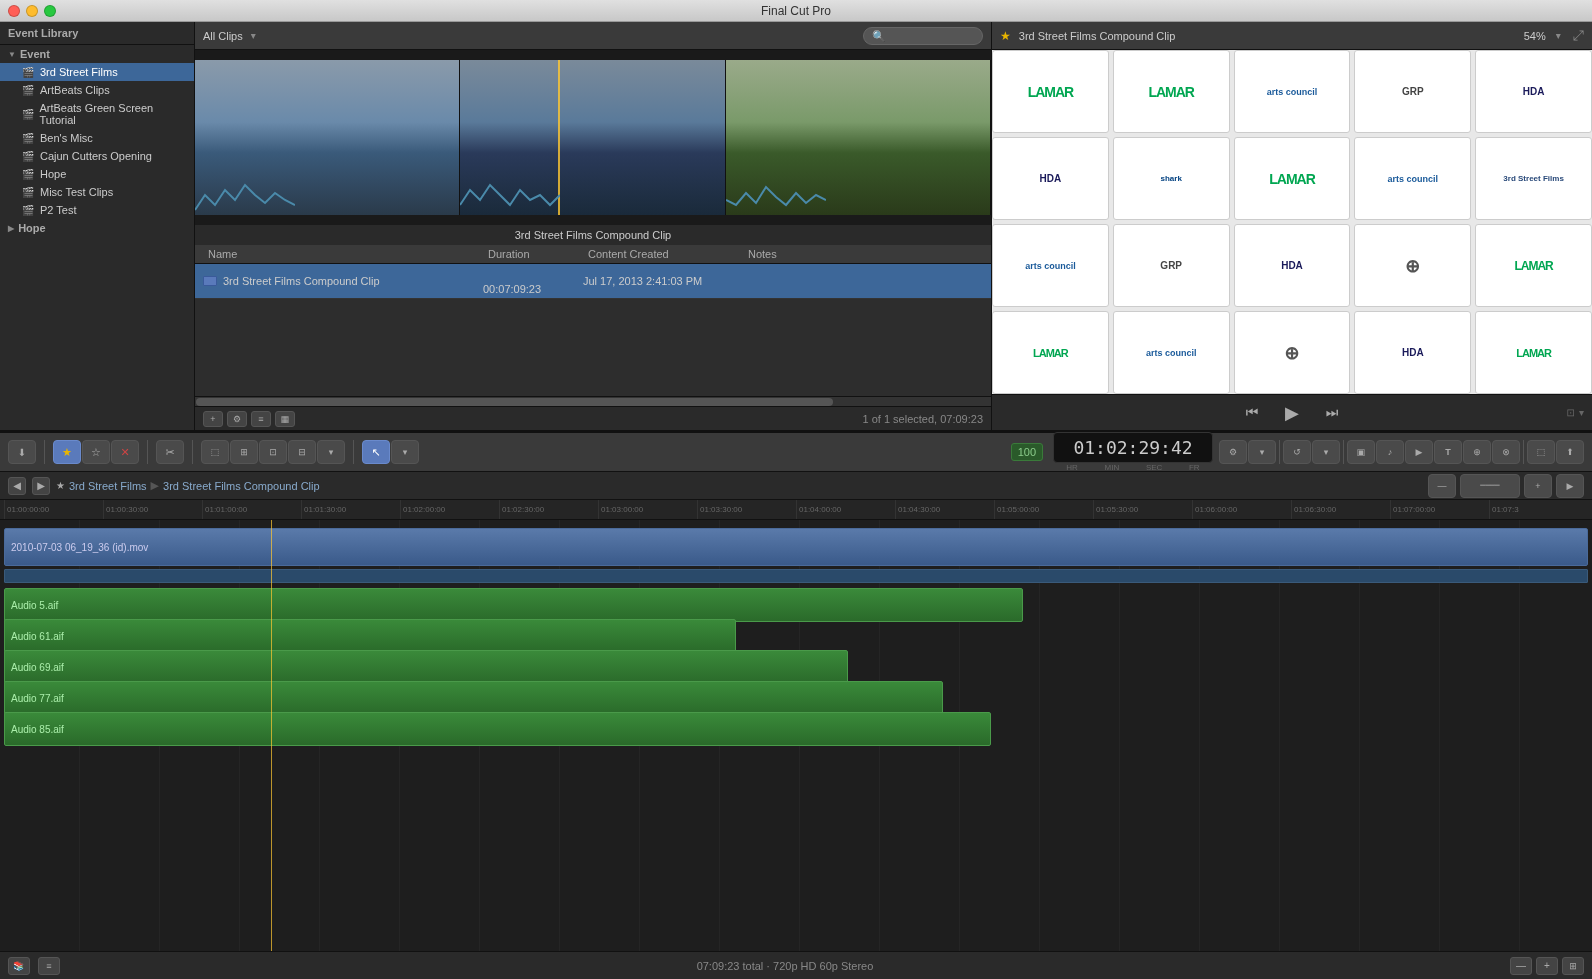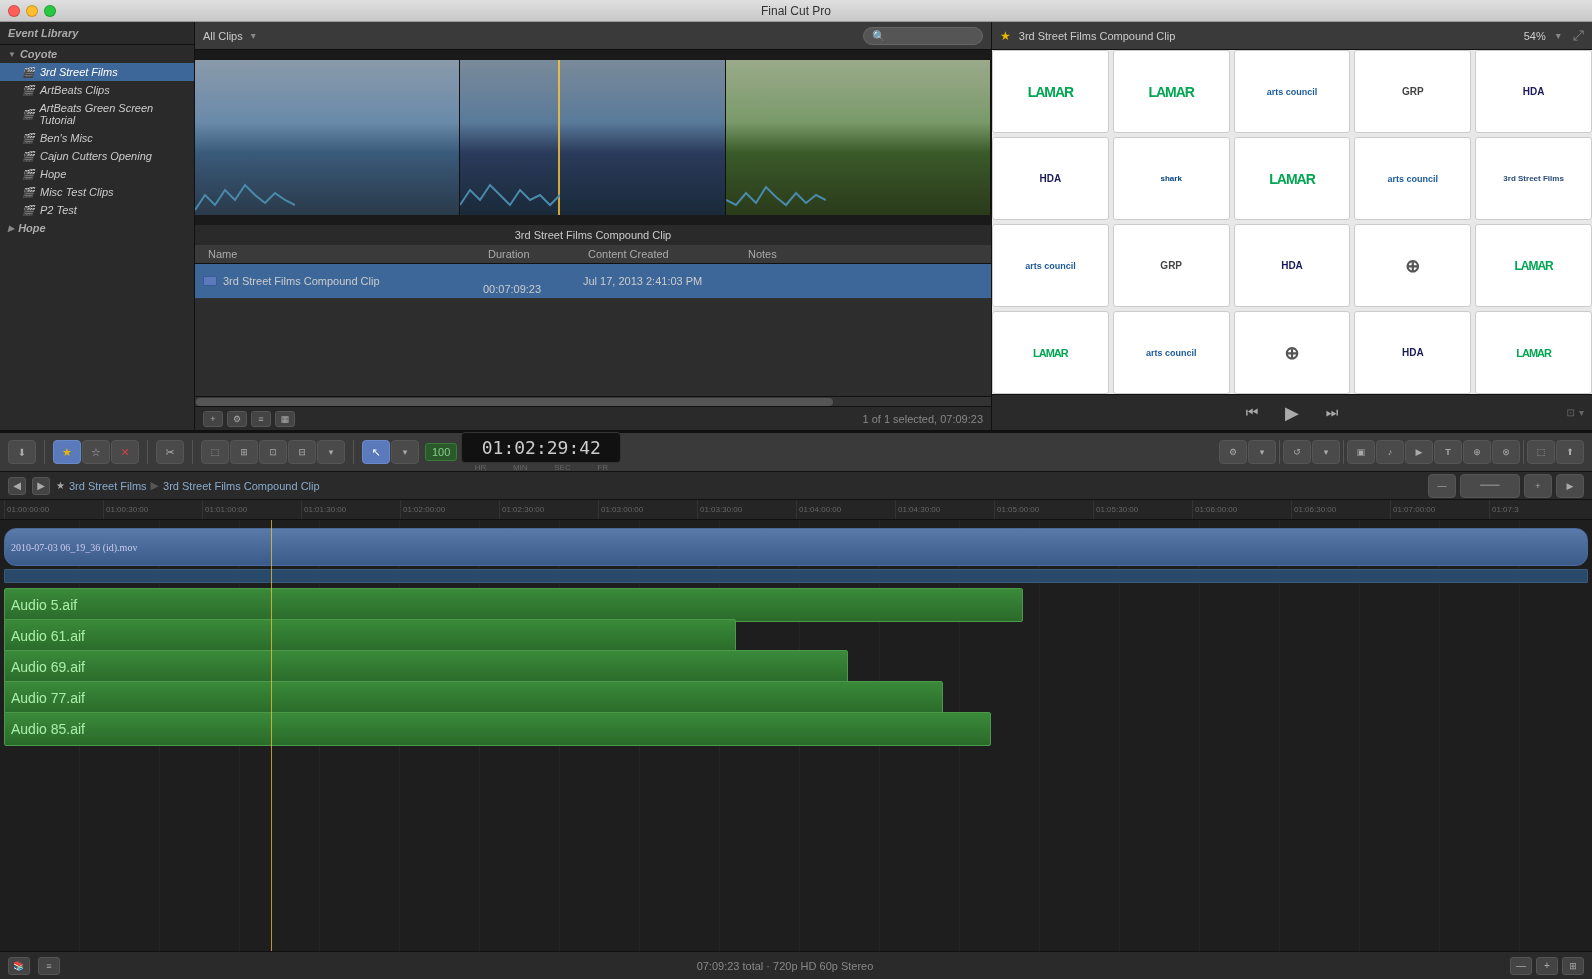--- a/index.html
+++ b/index.html
@@ -61,21 +61,20 @@
       border-bottom: 2px solid #111;
     }
 
     
     .sidebar {
       width: 195px;
       background: #2a2a2a;
       border-right: 1px solid #111;
       display: flex;
       flex-direction: column;
-      font-style: italic;
     }
     .sidebar-header {
       padding: 5px 8px;
       font-size: 11px;
       font-weight: 600;
       color: #aaa;
       border-bottom: 1px solid #111;
     }
     .sidebar-item {
       display: flex;
@@ -512,28 +511,27 @@
       position: relative;
     }
     .video-clip {
       position: absolute;
       left: 4px;
       right: 4px;
       top: 0;
       height: 38px;
       background: linear-gradient(180deg, #5a7aaa 0%, #3a5a8a 100%);
       border: 1px solid #4a6a9a;
-      border-radius: 12px;
+      border-radius: 2px;
       display: flex;
       align-items: center;
       padding: 0 6px;
       font-size: 10px;
       color: #cce;
       overflow: hidden;
-      font-family: Liberation Serif, serif;
     }
     .video-clip-audio {
       position: absolute;
       left: 4px;
       right: 4px;
       bottom: 0;
       height: 14px;
       background: #2a4a6a;
       border: 1px solid #3a5a7a;
       border-radius: 1px;
@@ -547,21 +545,21 @@
       position: absolute;
       left: 4px;
       top: 2px;
       height: 22px;
       background: linear-gradient(180deg, #3a8a3a 0%, #2a6a2a 100%);
       border: 1px solid #4a9a4a;
       border-radius: 2px;
       display: flex;
       align-items: center;
       padding: 16px 6px;
-      font-size: 14px;
+      font-size: 10px;
       color: #aea;
       overflow: hidden;
     }
     .timeline-playhead {
       position: absolute;
       top: 0;
       bottom: 0;
       width: 1px;
       background: rgba(255, 200, 50, 0.7);
       pointer-events: none;
@@ -623,21 +621,21 @@
 
 <div class="main-layout">
 
   <div class="top-section">
 
     <div class="sidebar">
       <div class="sidebar-header">Event Library</div>
 
       <div class="sidebar-item group-header">
         <span class="sidebar-triangle">▼</span>
-        <span>Coyote</span>
+        <span>Event</span>
       </div>
 
       <div class="sidebar-item sidebar-indent-1 selected">
         <span class="sidebar-icon">🎬</span>
         <span>3rd Street Films</span>
       </div>
 
       <div class="sidebar-item sidebar-indent-1">
         <span class="sidebar-icon">🎬</span>
         <span>ArtBeats Clips</span>
@@ -816,21 +814,21 @@
       <div class="tool-btn" style="font-size:9px;">⊡</div>
       <div class="tool-btn" style="font-size:9px;">⊟</div>
       <div class="tool-btn" style="font-size:9px;">▾</div>
     </div>
     <div class="tool-separator"></div>
     <div class="tool-group">
       <div class="tool-btn active">↖</div>
       <div class="tool-btn" style="font-size:9px;">▾</div>
     </div>
 
-    <div style="flex:1; display:flex; align-items:center; justify-content:flex-start; gap:0;">
+    <div style="flex:1; display:flex; align-items:center; justify-content:flex-end; gap:6px;">
       <div style="display:flex; flex-direction:column; align-items:center;">
         <span class="fps-badge">100</span>
       </div>
       <div style="display:flex; flex-direction:column;">
         <div class="timecode-display">01:02:29:42</div>
         <div class="timecode-sub">
           <span>HR</span>
           <span>MIN</span>
           <span>SEC</span>
           <span>FR</span>

